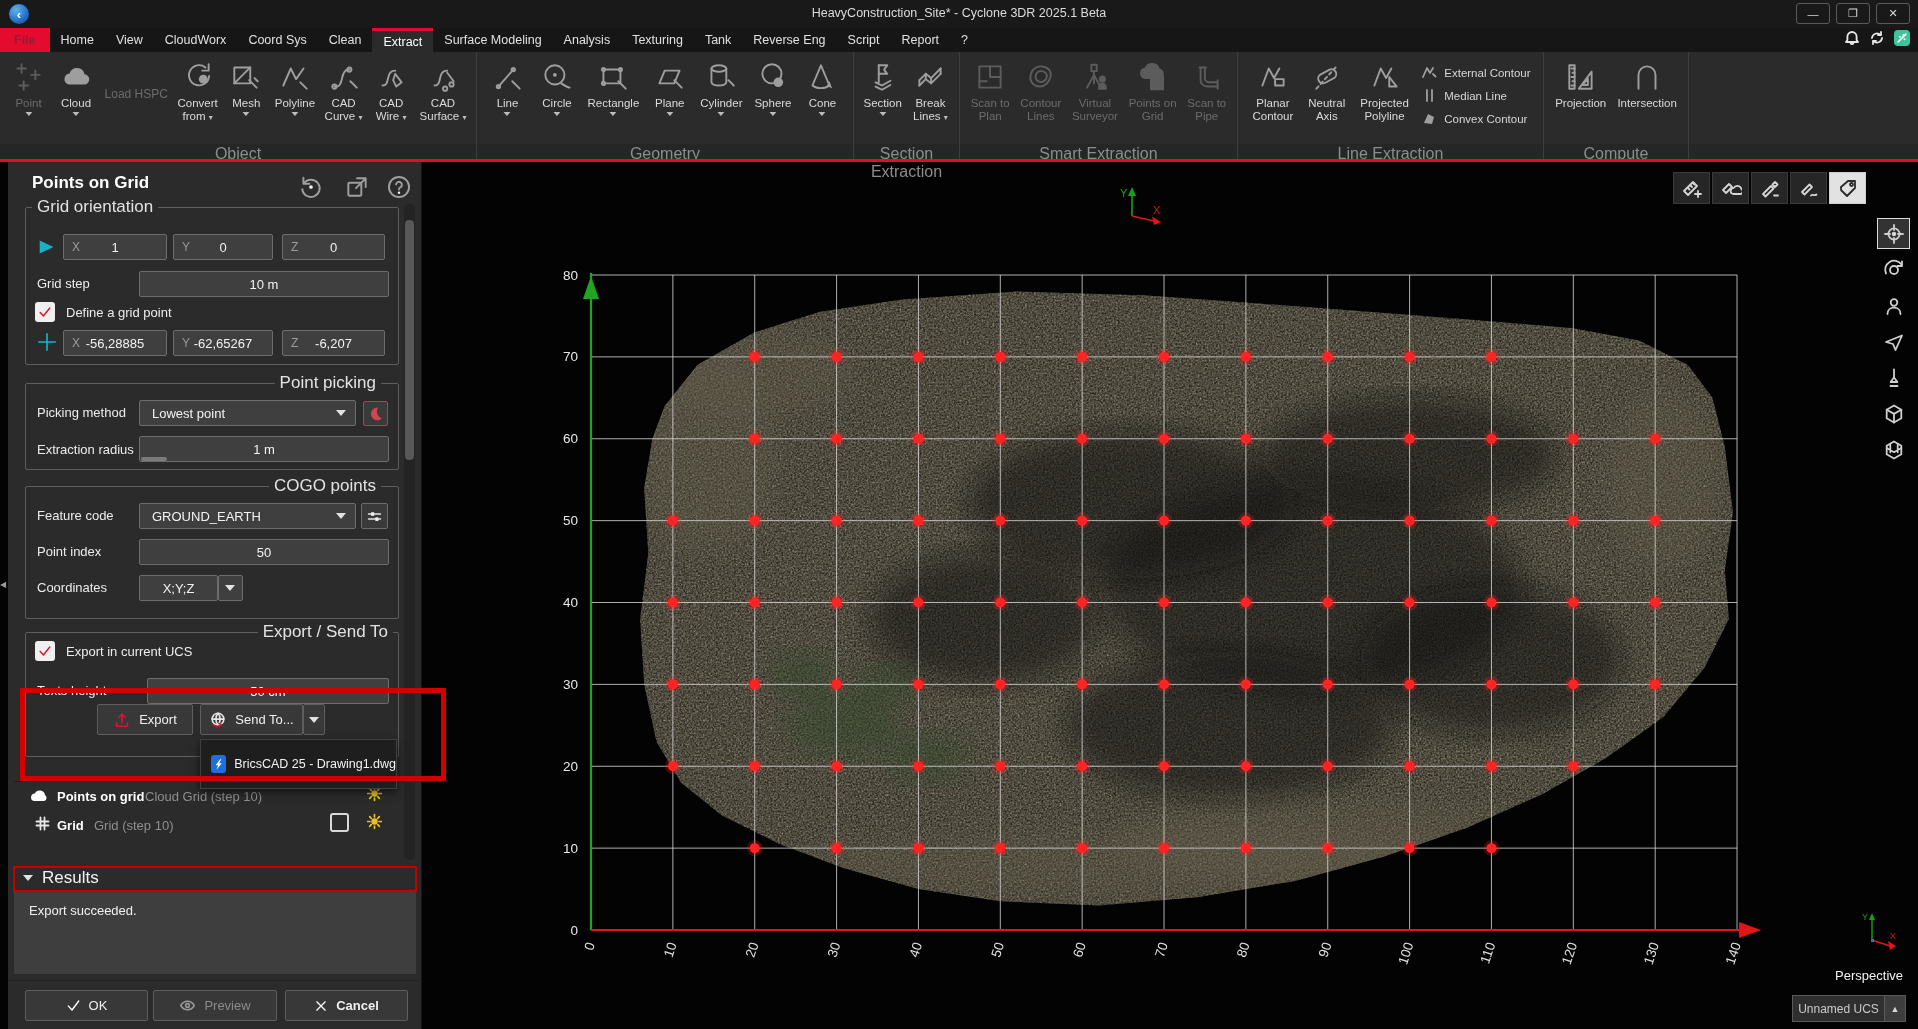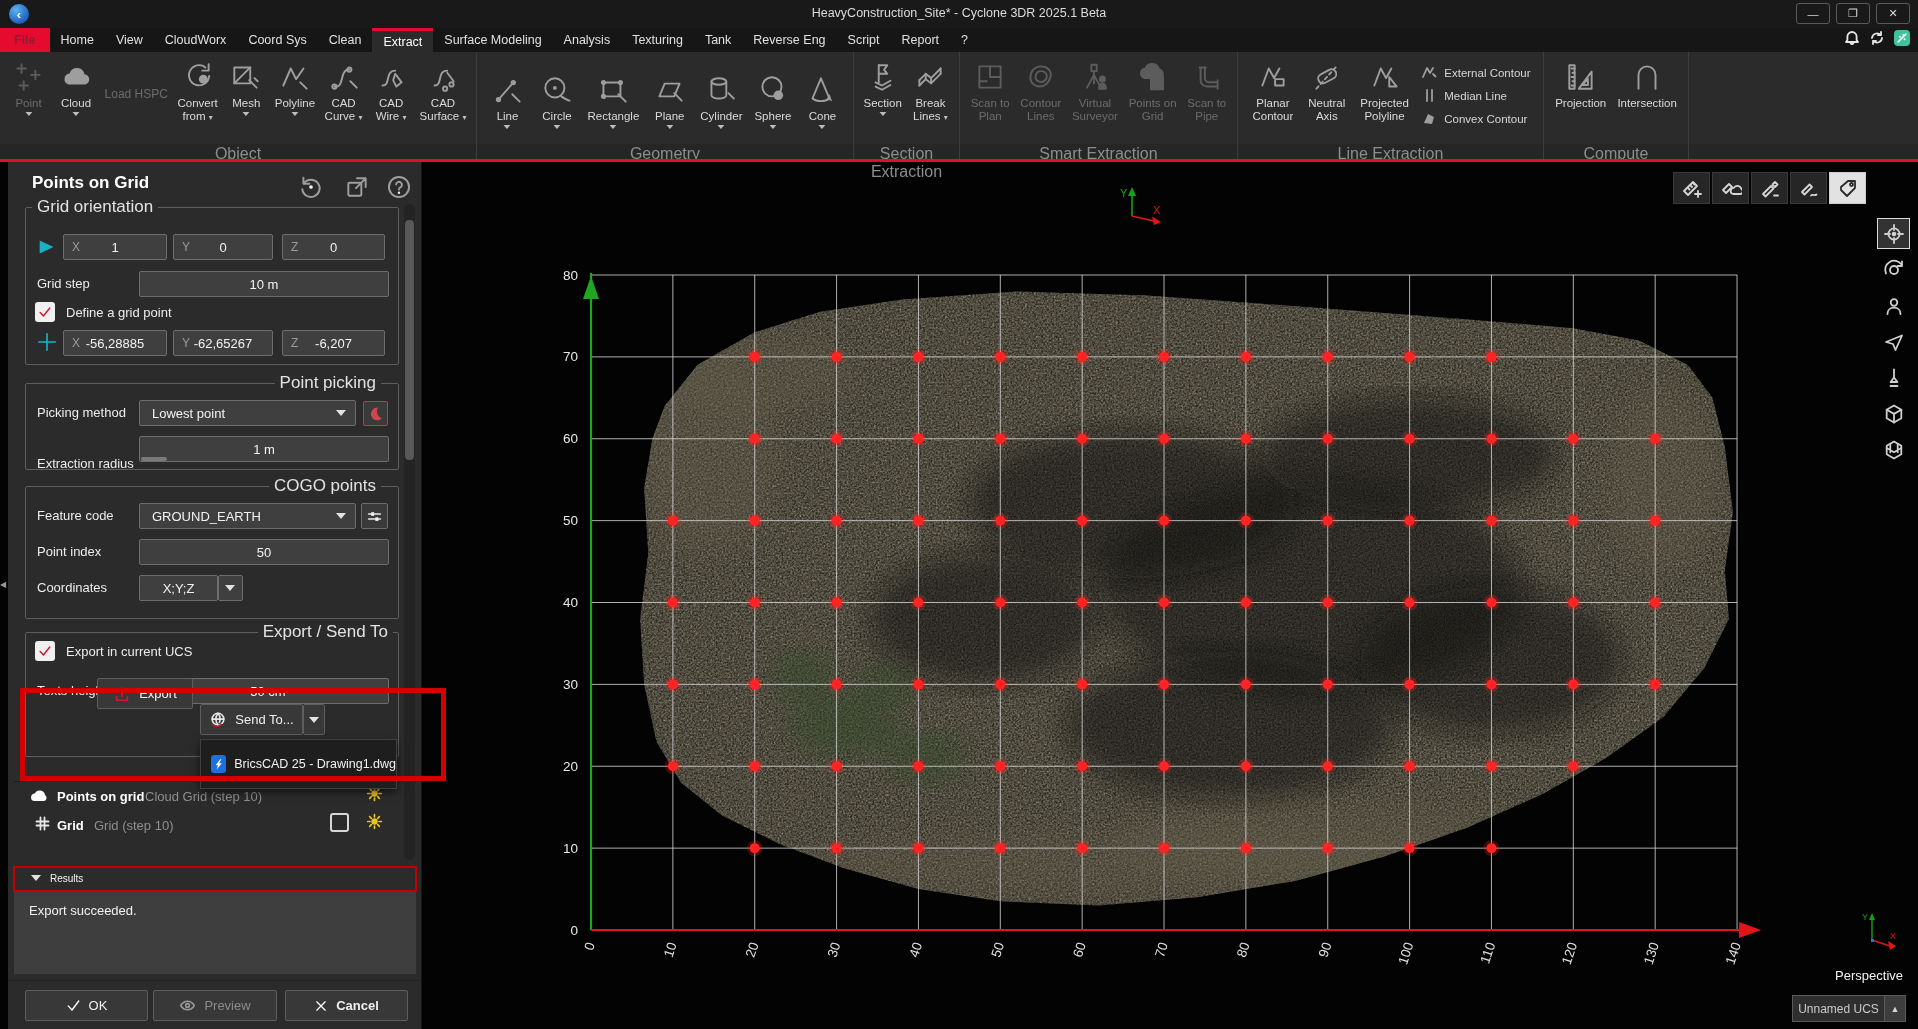--- a/index.html
+++ b/index.html
@@ -86,22 +86,22 @@
     display:flex;align-items:center;justify-content:center;gap:8px;font-size:13px;color:#f0f0f0}
   .pbtn .icn{width:18px;height:18px}
   .pbtn.dim{color:#8a8a8a}
   #sendmenu{position:absolute;left:192px;top:577px;width:197px;height:50px;background:#1e1e1e;border:1px solid #404040;
     display:flex;align-items:center;z-index:20;box-shadow:0 3px 8px rgba(0,0,0,.6)}
   #sendmenu .bicon{width:18px;height:18px;border-radius:3px;background:#1f6fe0;margin:0 8px 0 10px;display:flex;align-items:center;justify-content:center}
   #sendmenu .txt{font-size:12.5px;color:#f2f2f2;white-space:nowrap}
   .lay-name{position:absolute;font-weight:bold;font-size:13px;color:#fff;white-space:nowrap}
   .lay-detail{position:absolute;font-size:13px;color:#8f8f8f;white-space:nowrap}
   .layicon{position:absolute;width:20px;height:20px}
-  #res-header{position:absolute;left:6px;top:704px;width:402px;height:24px;display:flex;align-items:center;gap:9px;padding-left:17px;
-    font-size:10px;color:#f2f2f2}
+  #res-header{position:absolute;left:6px;top:704px;width:402px;height:24px;display:flex;align-items:center;gap:9px;padding-left:9px;
+    font-size:17px;color:#f2f2f2}
   .chev{width:0;height:0;border-left:5px solid transparent;border-right:5px solid transparent;border-top:6px solid #e2e2e2}
   #res-box{position:absolute;left:6px;top:729px;width:402px;height:83px;background:#3e3e3e}
   #res-box .msg{position:absolute;left:15px;top:12px;font-size:13px;color:#f0f0f0}
   #pscroll{position:absolute;left:396px;top:42px;width:11px;height:656px;background:#232323;border-radius:5px}
   #pscroll .thumb{position:absolute;left:1px;top:16px;width:9px;height:240px;background:#585858;border-radius:4px}
   .psep{position:absolute;left:6px;width:402px;height:1px;background:#1d1d1d}
   #collapse{position:absolute;left:0;top:576px;width:8px;height:18px;color:#9a9a9a;font-size:8px;line-height:18px;z-index:11}
   
   #ann-export{position:absolute;left:20px;top:688px;width:426px;height:93px;border:5px solid #d40000;z-index:60;pointer-events:none}
   #ann-results{position:absolute;left:13px;top:866px;width:404px;height:26px;border:2px solid #c40000;z-index:60;pointer-events:none}
@@ -238,21 +238,21 @@
             <path d="M8 24c8 0 2-14 12-14"></path>
             <circle cx="24" cy="23" r="2"></circle>
             <circle cx="18" cy="27" r="2"></circle>
             <path d="M20 12l6 8"></path>
           </svg>
         </span>
         <span>CAD<br>Surface <span class="rcaret">▾</span></span>
       </div>
       <div class="rgroup-label">Object</div>
     </div>
-    <div class="rgroup" style="width: 377px; align-items: center;">
+    <div class="rgroup" style="width: 377px;">
       <div class="ritem">
         <span class="icn">
           <svg viewBox="0 0 32 32">
             <path d="M7 25L21 9"></path>
             <circle cx="7" cy="25" r="1.6"></circle>
             <circle cx="21" cy="9" r="1.6"></circle>
             <path d="M20 20l7 7"></path>
           </svg>
         </span>
         <span>Line</span>
@@ -950,21 +950,21 @@
     <span>Lowest point</span>
       <span class="dd-arrow"></span>
     </div>
   <div class="sqbtn" style="left:355px;top:239px;width:25px;height:25px;border-color:#b04050">
     <span class="icn" style="width:17px;height:17px">
         <svg viewBox="0 0 20 20">
           <path class="fcr" d="M13 3a7.5 7.5 0 1 0 4.6 12.6A8.4 8.4 0 0 1 13 3z"></path>
         </svg>
       </span>
     </div>
-  <span class="plabel" style="left:29px;top:294px">Extraction radius</span>
+  <span class="plabel" style="left:29px;top:280px">Extraction radius</span>
   <div class="field" style="left:131px;top:274px;width:250px">
     <span>1 m</span>
     </div>
   <div class="nub" style="left:133px;top:295px;width:26px;height:4px"></div>
 
   <div class="gbox" style="left:17px;top:324px;width:374px;height:133px"></div>
   <span class="glabel" style="right:40px;top:317px">COGO points</span>
   <span class="plabel" style="left:29px;top:346px">Feature code</span>
   <div class="field" style="left:131px;top:341px;width:217px;justify-content:flex-start;padding-left:12px">
     <span>GROUND_EARTH</span>
@@ -998,21 +998,21 @@
         <svg viewBox="0 0 20 20">
           <path class="sr" d="M4 10.5l4 4.5 8-10" stroke-width="2.8"></path>
         </svg>
       </span>
     </div>
   <span class="plabel" style="left:58px;top:482px">Export in current UCS</span>
   <span class="plabel" style="left:29px;top:521px">Texts height</span>
   <div class="field" style="left:139px;top:516px;width:242px">
     <span>50 cm</span>
     </div>
-  <div class="pbtn" style="left:89px;top:516px;width:96px">
+  <div class="pbtn" style="left:89px;top:542px;width:96px">
     <span class="icn">
         <svg viewBox="0 0 20 20">
           <path class="sr" d="M10 13V3.5M6.5 7L10 3.5 13.5 7" stroke-width="2"></path>
           <path class="sr" d="M4 13v4h12v-4" stroke-width="2"></path>
         </svg>
       </span>
       <span>Export</span>
     </div>
   <div class="pbtn" style="left:192px;top:542px;width:103px">
     <span class="icn">

